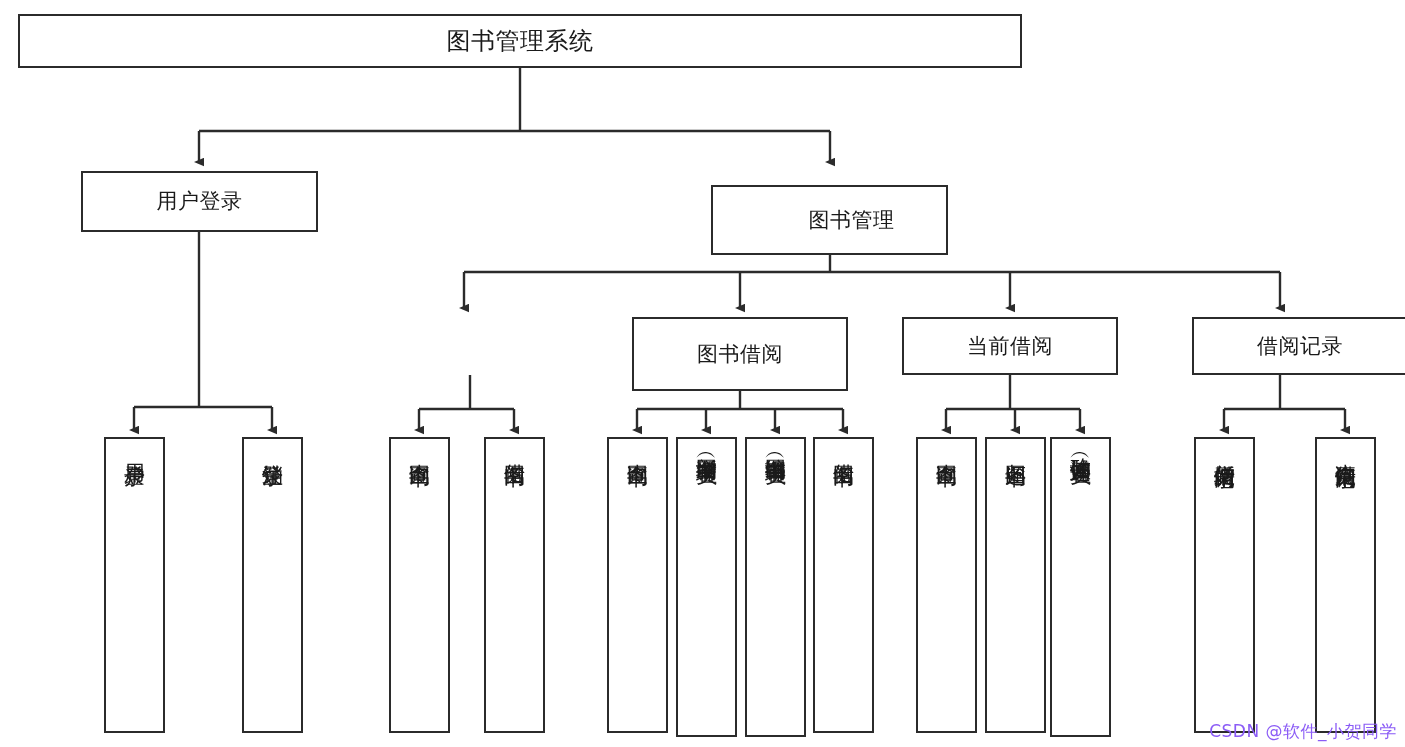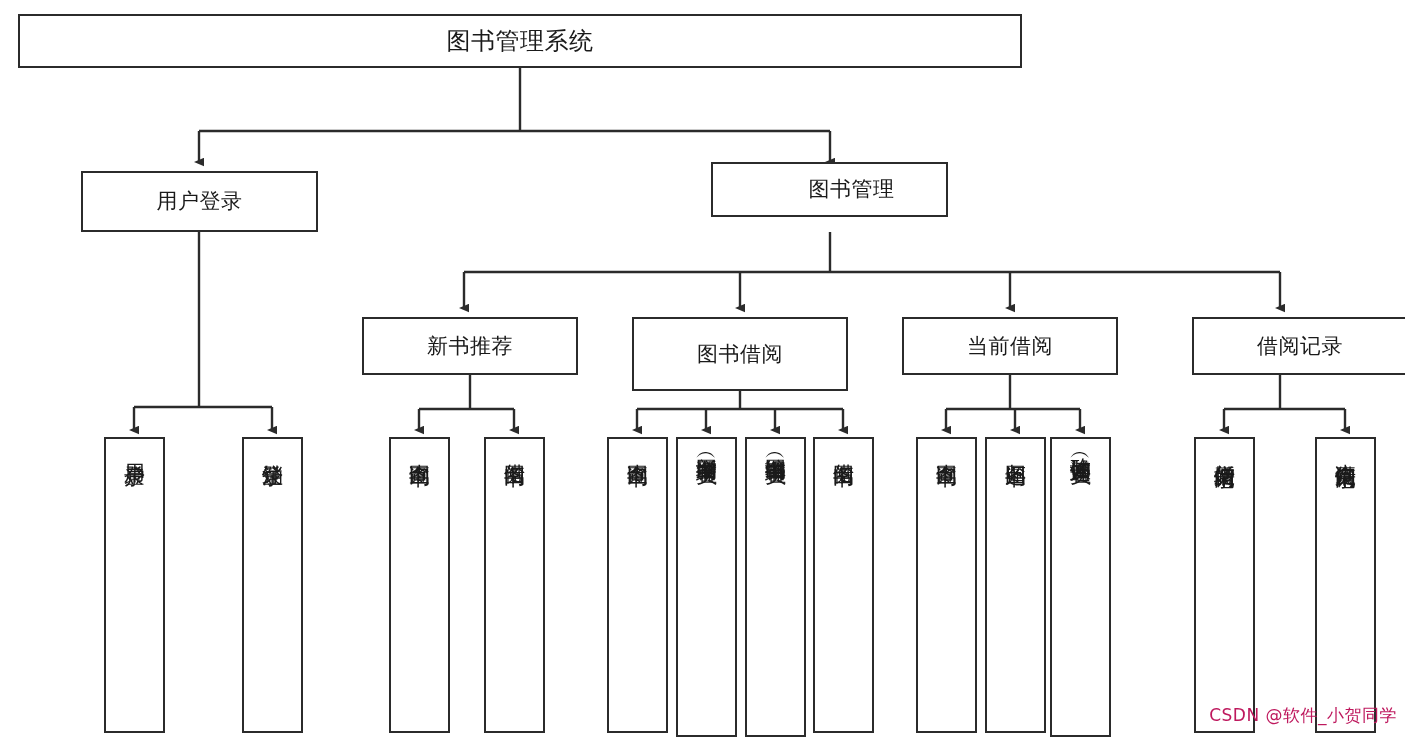--- a/index.html
+++ b/index.html
@@ -52,23 +52,23 @@
     line-height: 1.05;
     letter-spacing: 1px;
     white-space: nowrap;
   }
   .node.vertical.tall {
     padding-top: 2px;
   }
   .watermark {
     position: absolute;
     right: 8px;
-    bottom: 20px;
+    bottom: 4px;
     font-size: 17px;
-    color: #be185d;
+    color: #8b5cf6;
     letter-spacing: 0.5px;
     white-space: nowrap;
   }
 </style>
 </head>
 <body>
 
 <div id="canvas">
 
   <svg class="edges" viewBox="0 0 1405 747">
@@ -121,27 +121,24 @@
     </g>
   </svg>
 
   <div class="node root" style="left:18px; top:14px; width:1004px; height:54px;">
     <span class="label">图书管理系统</span>
   </div>
 
   <div class="node" style="left:81px; top:171px; width:237px; height:61px;">
     <span class="label">用户登录</span>
   </div>
-  <div class="node" style="left:711px; top:162px; width:237px; height:55px;padding-left:44px;">
+  <div class="node" style="left:711px; top:185px; width:237px; height:70px;padding-left:44px;">
     <span class="label">图书管理</span>
   </div>
 
-  <div class="node" style="left:362px; top:317px; width:216px; height:58px;">
-    <span class="label">新书推荐</span>
-  </div>
   <div class="node" style="left:632px; top:317px; width:216px; height:74px;">
     <span class="label">图书借阅</span>
   </div>
   <div class="node" style="left:902px; top:317px; width:216px; height:58px;">
     <span class="label">当前借阅</span>
   </div>
   <div class="node" style="left:1192px; top:317px; width:216px; height:58px;">
     <span class="label">借阅记录</span>
   </div>
 

